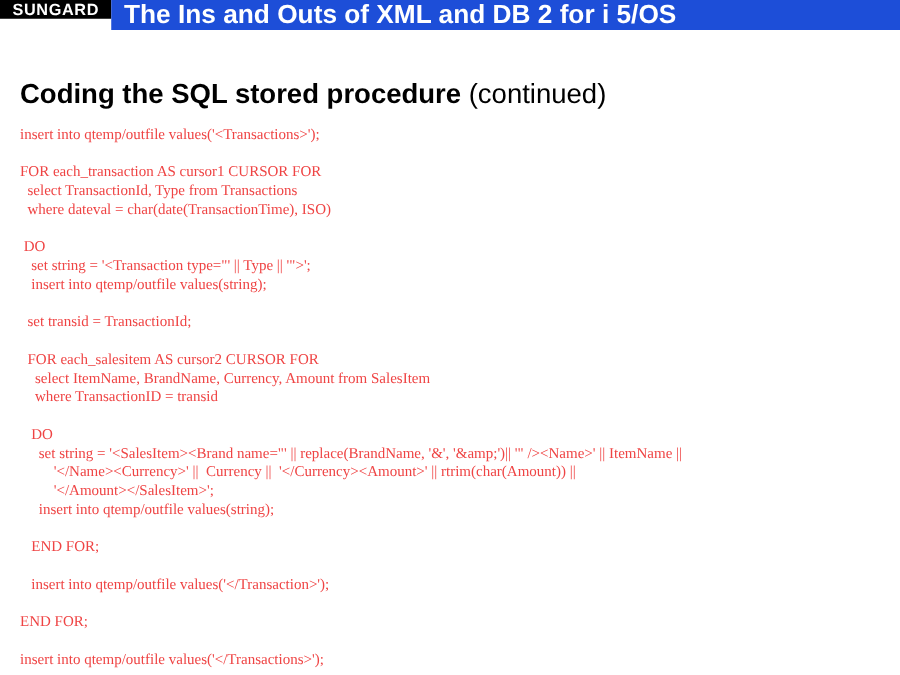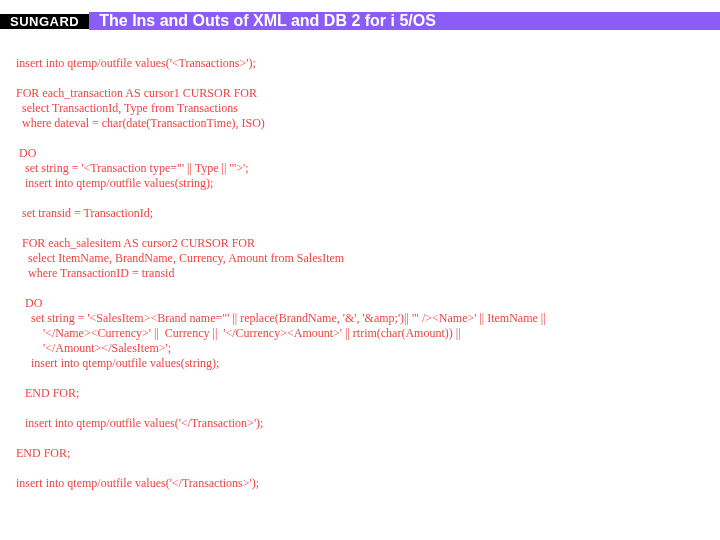--- a/index.html
+++ b/index.html
@@ -6,42 +6,42 @@
     margin: 0;
     padding: 0;
     width: 720px;
     height: 540px;
     font-family: Arial, Helvetica, sans-serif;
     background: #fff;
     overflow: hidden;
   }
   .header {
     display: flex;
-    align-items: center;
+    align-items: flex-start;
     width: 100%;
     height: 42px;
   }
   .logo {
     background: #000;
     color: #fff;
     font-weight: bold;
     font-size: 13px;
     letter-spacing: 0.5px;
     display: flex;
     align-items: center;
     justify-content: center;
     padding: 0 10px;
     min-width: 72px;
     box-sizing: border-box;
   }
   .titlebar {
-    background: #8b5cf6;
+    background: #1d4ed8;
     color: #fff;
     font-weight: bold;
-    font-size: 16px;
+    font-size: 21px;
     display: flex;
     align-items: center;
     padding-left: 10px;
     flex: 1;
   }
   .content {
     padding: 14px 16px 0 16px;
   }
   .heading {
     font-size: 22px;
@@ -63,20 +63,23 @@
 </style>
 </head>
 <body>
 
 <div class="header">
   <div class="logo">SUNGARD</div>
   <div class="titlebar">The Ins and Outs of XML and DB 2 for i 5/OS</div>
 </div>
 
 <div class="content">
+  <div class="heading">
+    <span class="bold">Coding the SQL stored procedure</span><span class="cont"> (continued)</span>
+  </div>
   <div class="code">insert into qtemp/outfile values('&lt;Transactions&gt;');
 
 FOR each_transaction AS cursor1 CURSOR FOR
   select TransactionId, Type from Transactions
   where dateval = char(date(TransactionTime), ISO)
 
  DO
    set string = '&lt;Transaction type="' || Type || '"&gt;';
    insert into qtemp/outfile values(string);
 

